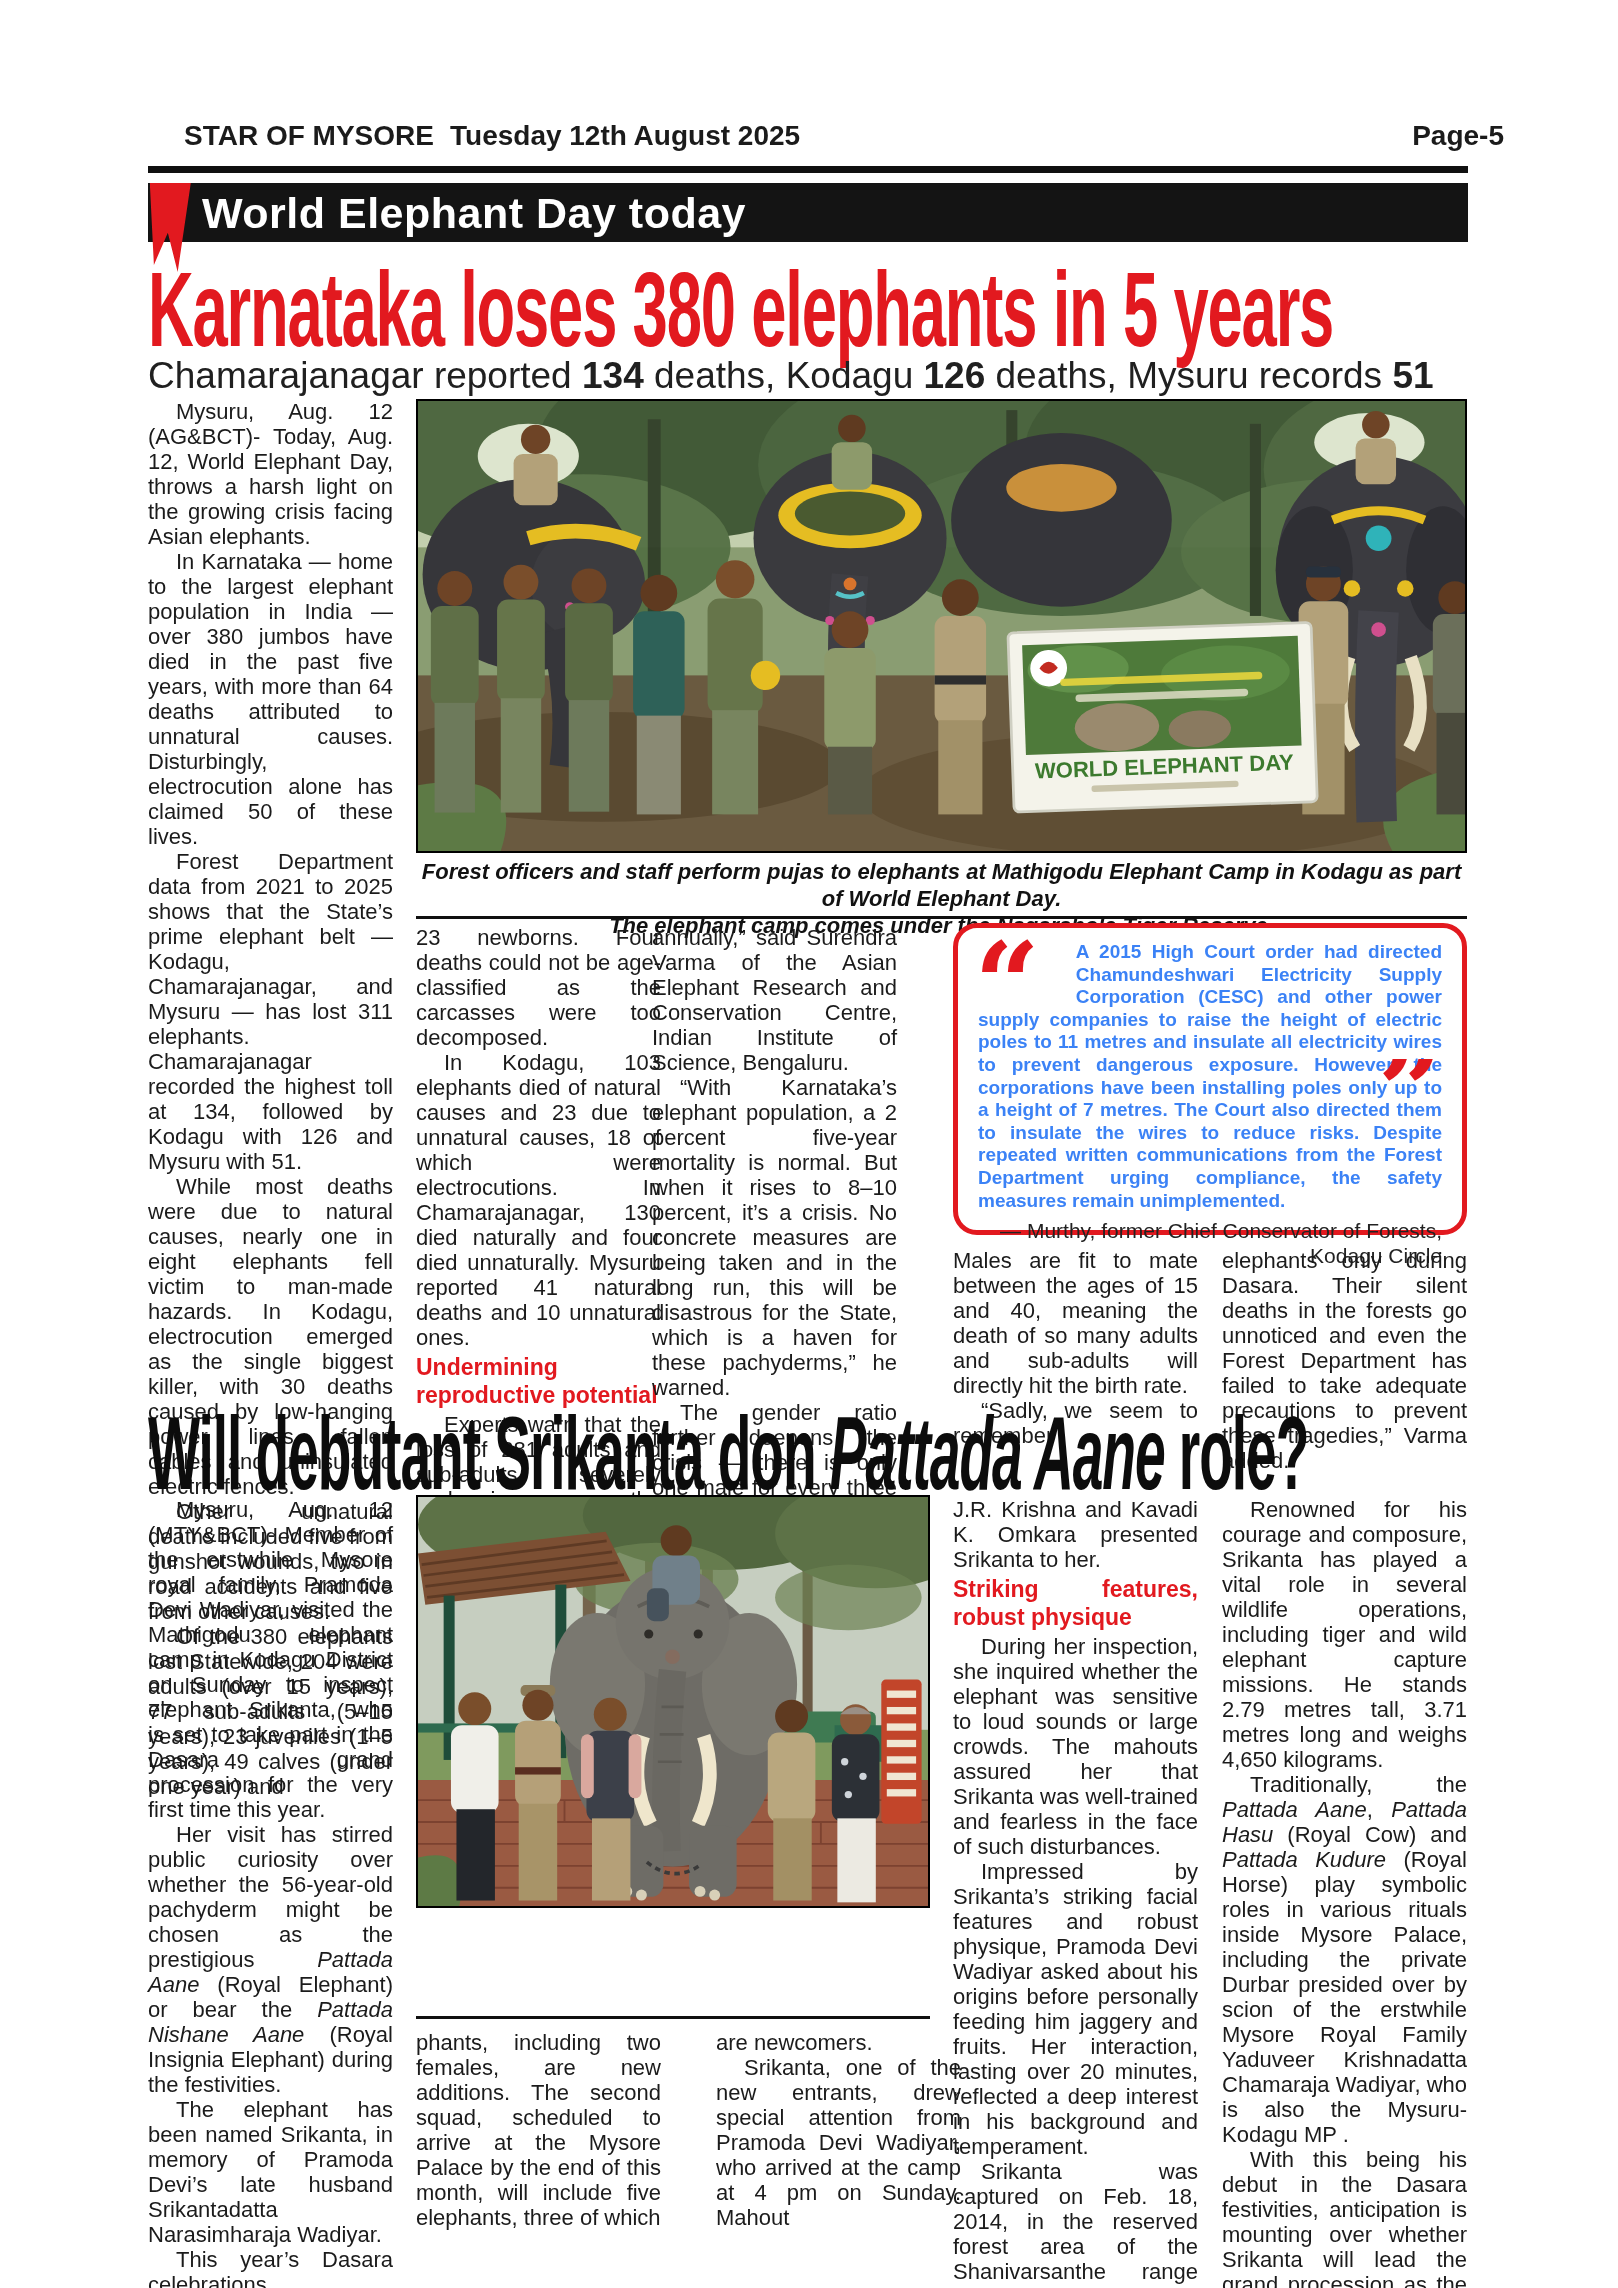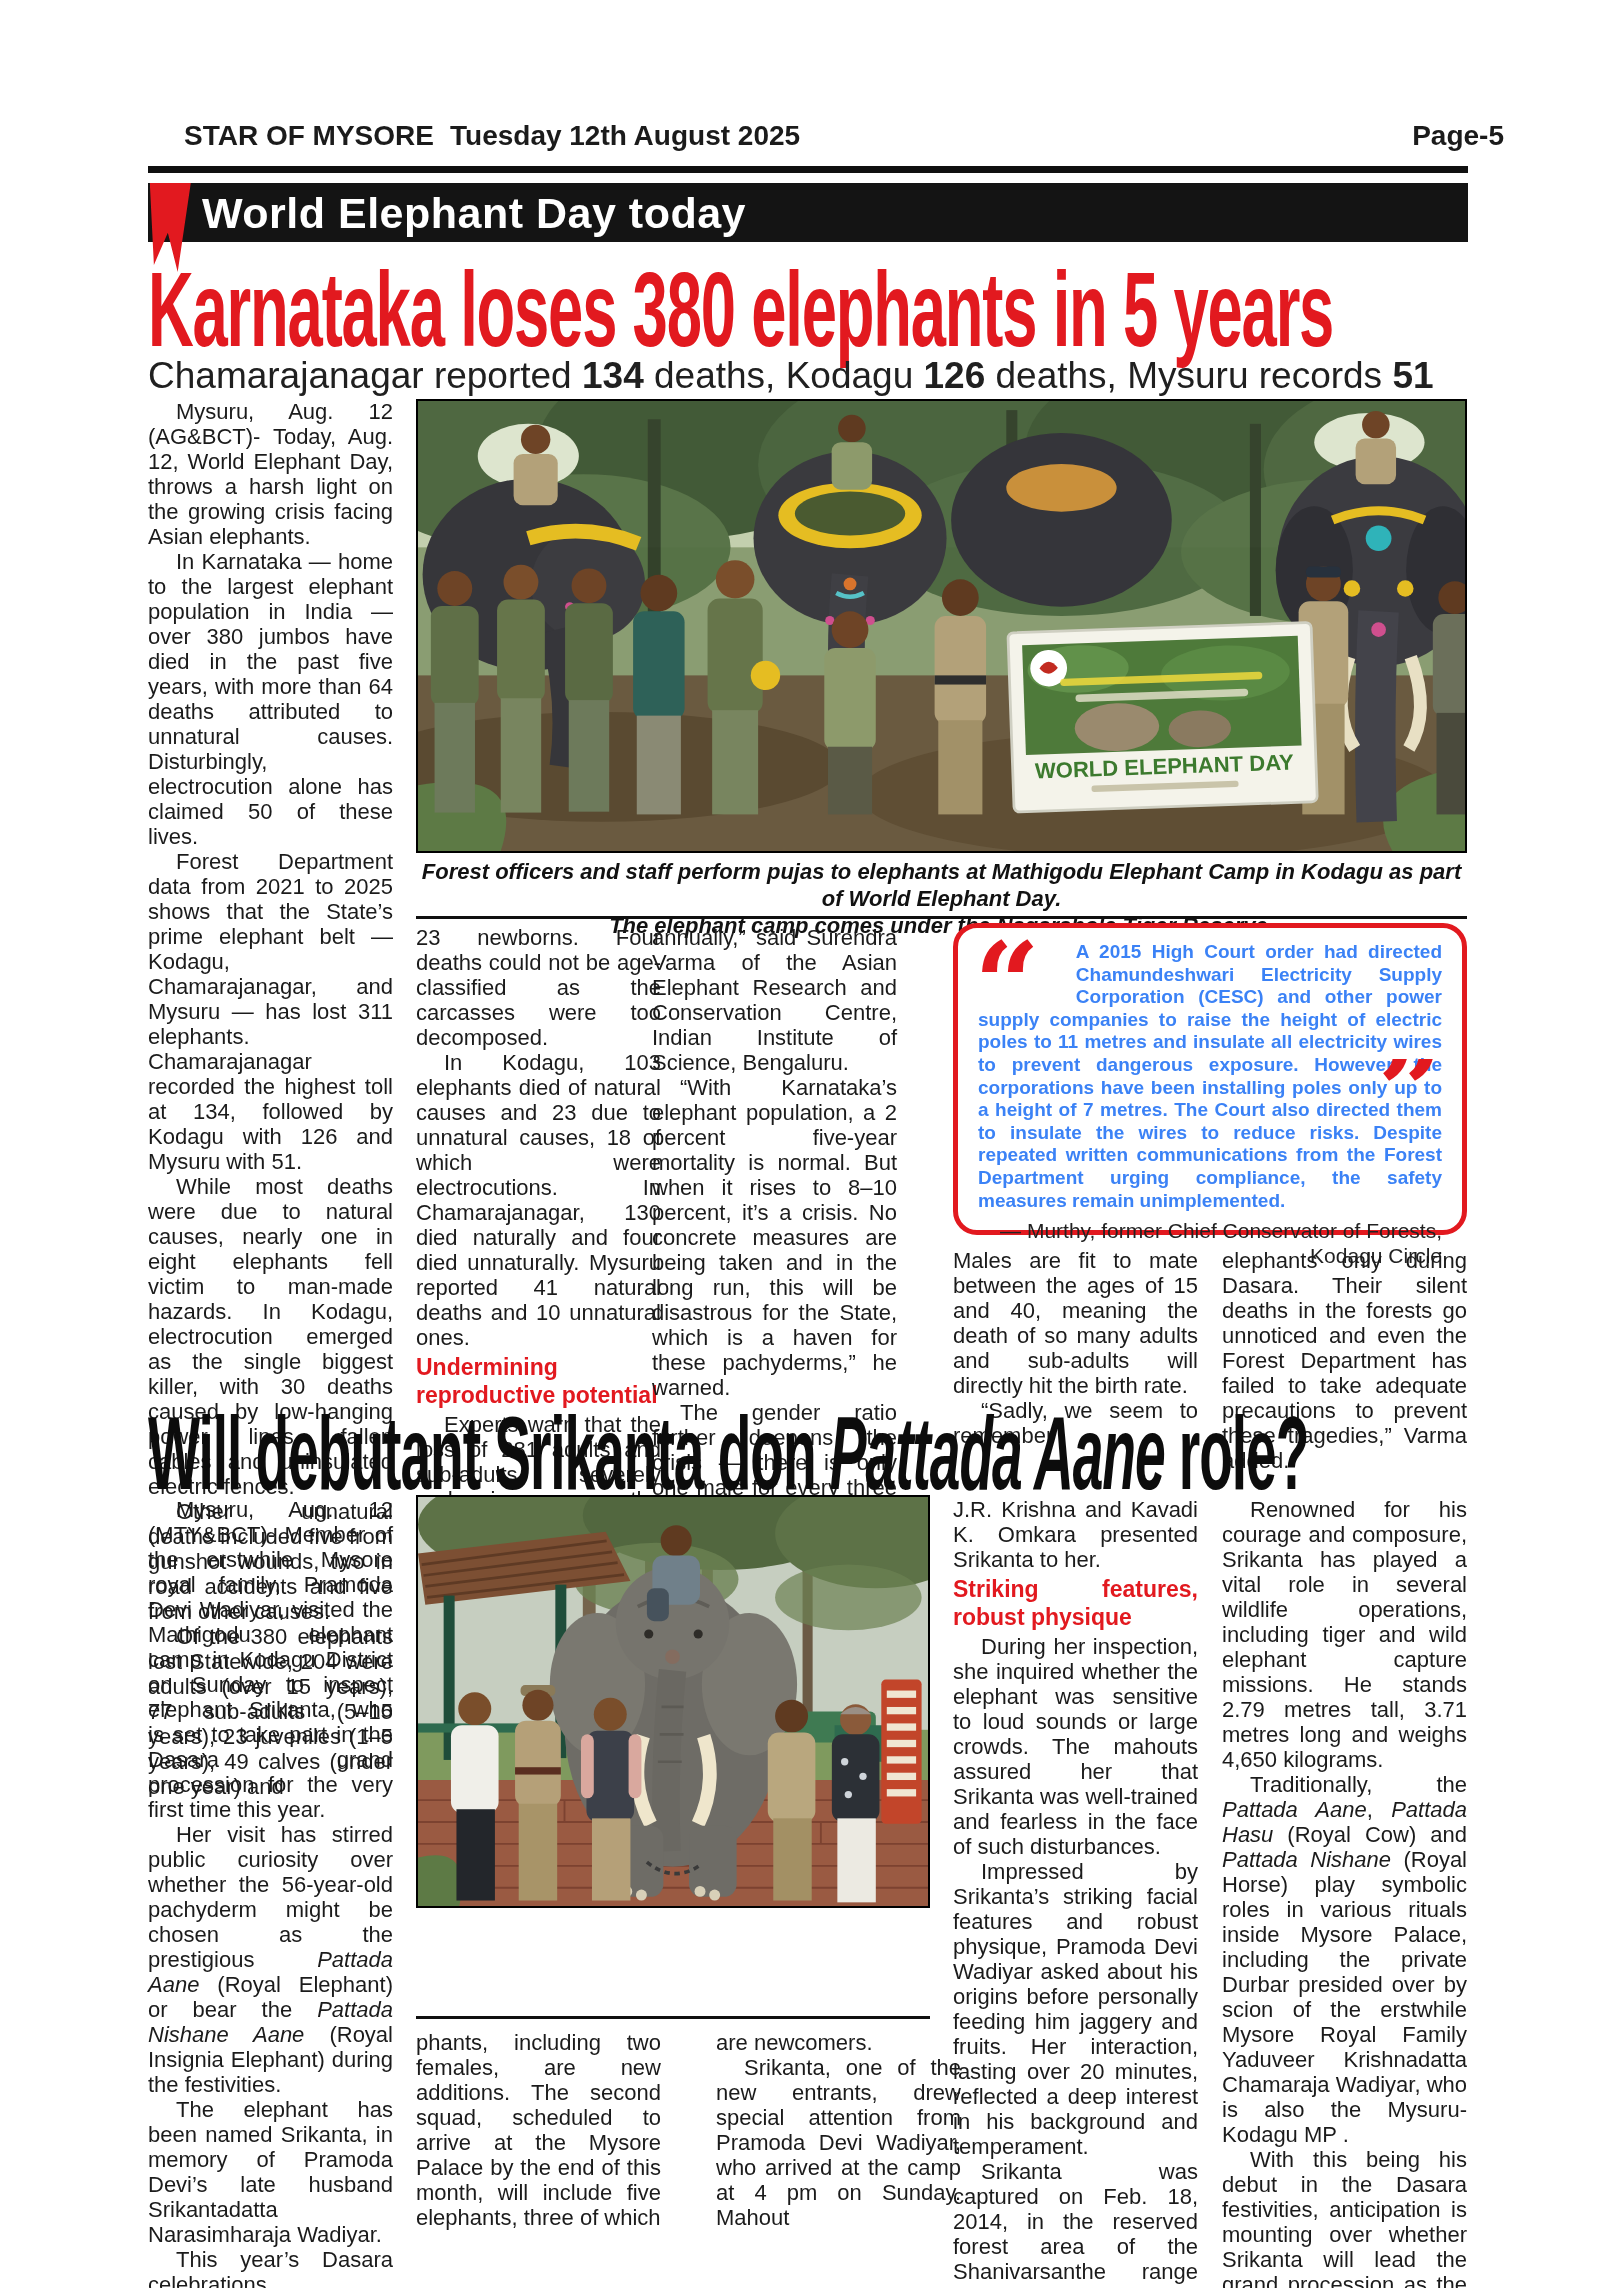--- a/index.html
+++ b/index.html
@@ -396,18 +396,18 @@
     </div>
   <div class="col c2d">
       <p class="para ni">J.R. Krishna and Kavadi K. Omkara presented Srikanta to her.</p>
       <p class="col-head">Striking features, robust physique</p>
       <p class="para">During her inspection, she inquired whether the elephant was sensitive to loud sounds or large crowds. The mahouts assured her that Srikanta was well-trained and fearless in the face of such disturbances.</p>
       <p class="para">Impressed by Srikanta’s striking facial features and robust physique, Pramoda Devi Wadiyar asked about his origins before personally feeding him jaggery and fruits. Her interaction, lasting over 20 minutes, reflected a deep interest in his background and temperament.</p>
       <p class="para">Srikanta was captured on Feb. 18, 2014, in the reserved forest area of the Shanivarsanthe range under the Hassan division and has since been housed and cared for at the Mathigodu camp.</p>
     </div>
   <div class="col c2e">
       <p class="para">Renowned for his courage and composure, Srikanta has played a vital role in several wildlife operations, including tiger and wild elephant capture missions. He stands 2.79 metres tall, 3.71 metres long and weighs 4,650 kilograms.</p>
-      <p class="para">Traditionally, the <i>Pattada Aane</i>, <i>Pattada Hasu</i> (Royal Cow) and <i>Pattada Nishane</i> (Royal Horse) play symbolic roles in various rituals inside Mysore Palace, including the private Durbar presided over by scion of the erstwhile Mysore Royal Family Yaduveer Krishnadatta Chamaraja Wadiyar, who is also the Mysuru-Kodagu MP .</p>
+      <p class="para">Traditionally, the <i>Pattada Aane</i>, <i>Pattada Hasu</i> (Royal Cow) and <i>Pattada Kudure</i> (Royal Horse) play symbolic roles in various rituals inside Mysore Palace, including the private Durbar presided over by scion of the erstwhile Mysore Royal Family Yaduveer Krishnadatta Chamaraja Wadiyar, who is also the Mysuru-Kodagu MP .</p>
       <p class="para">With this being his debut in the Dasara festivities, anticipation is mounting over whether Srikanta will lead the grand procession as the  or carry the royal insignia — an honour steeped in tradition and royal pride.</p>
     </div>
 
 </div>
 
 
 </body></html>

